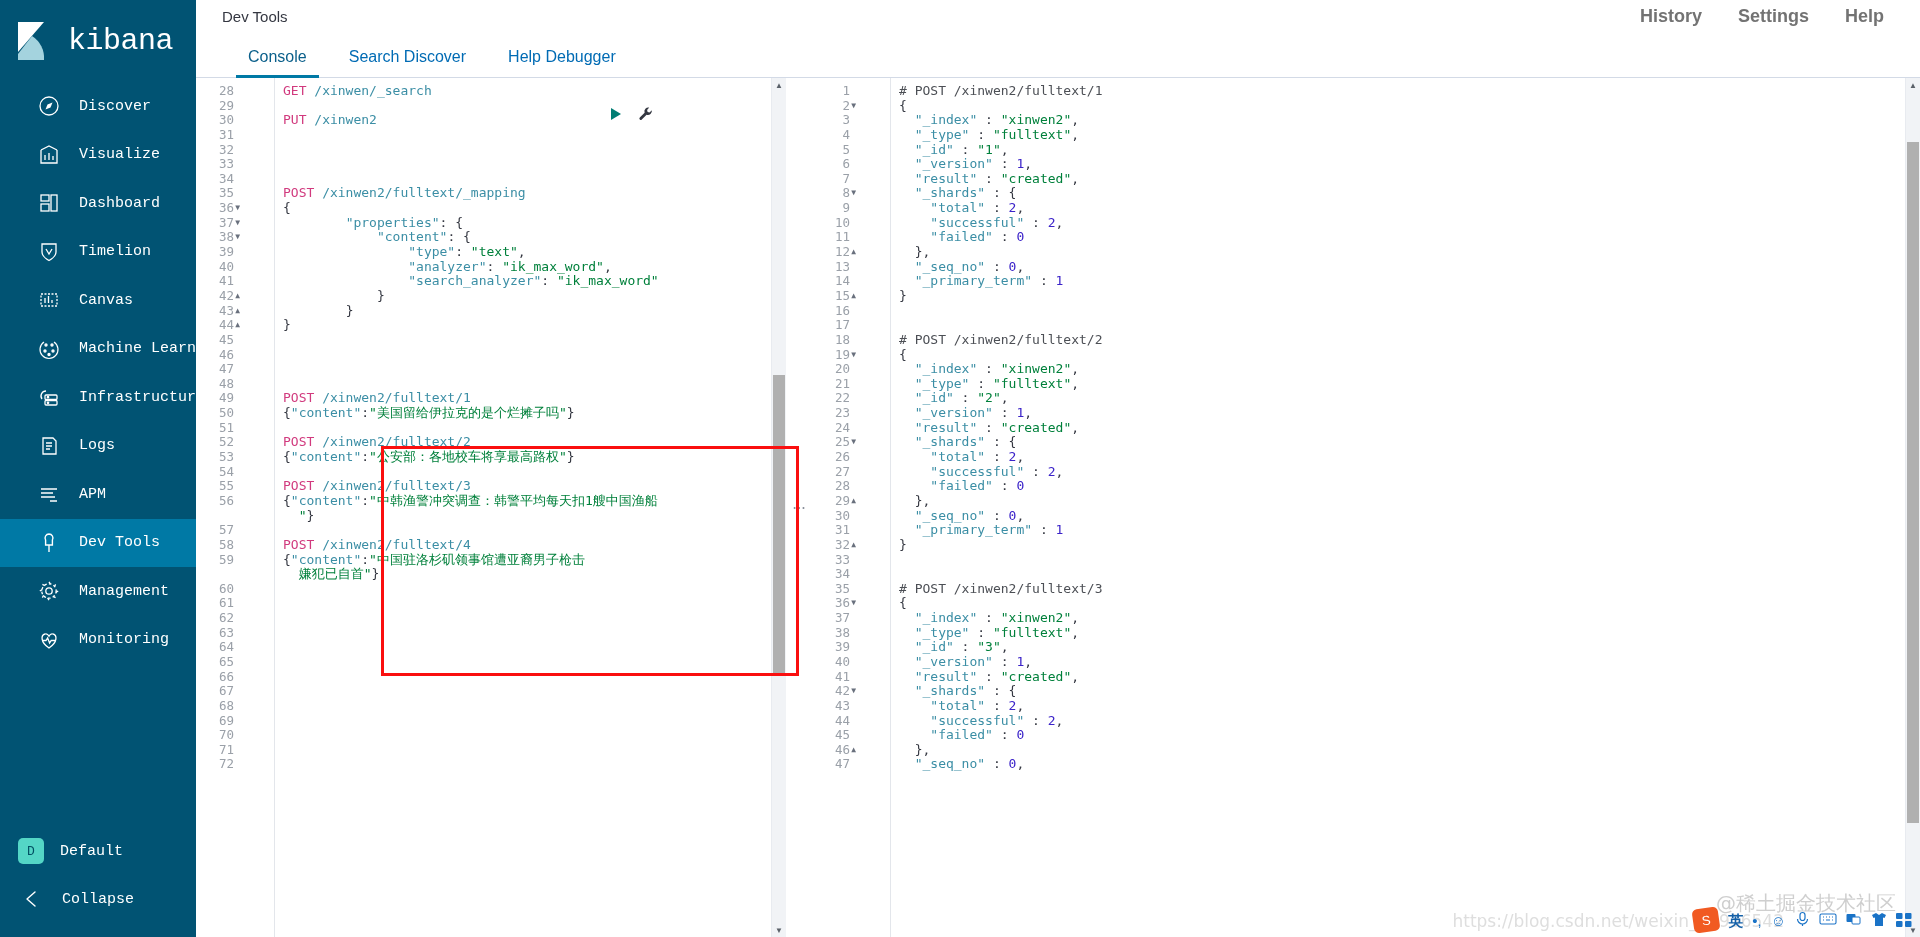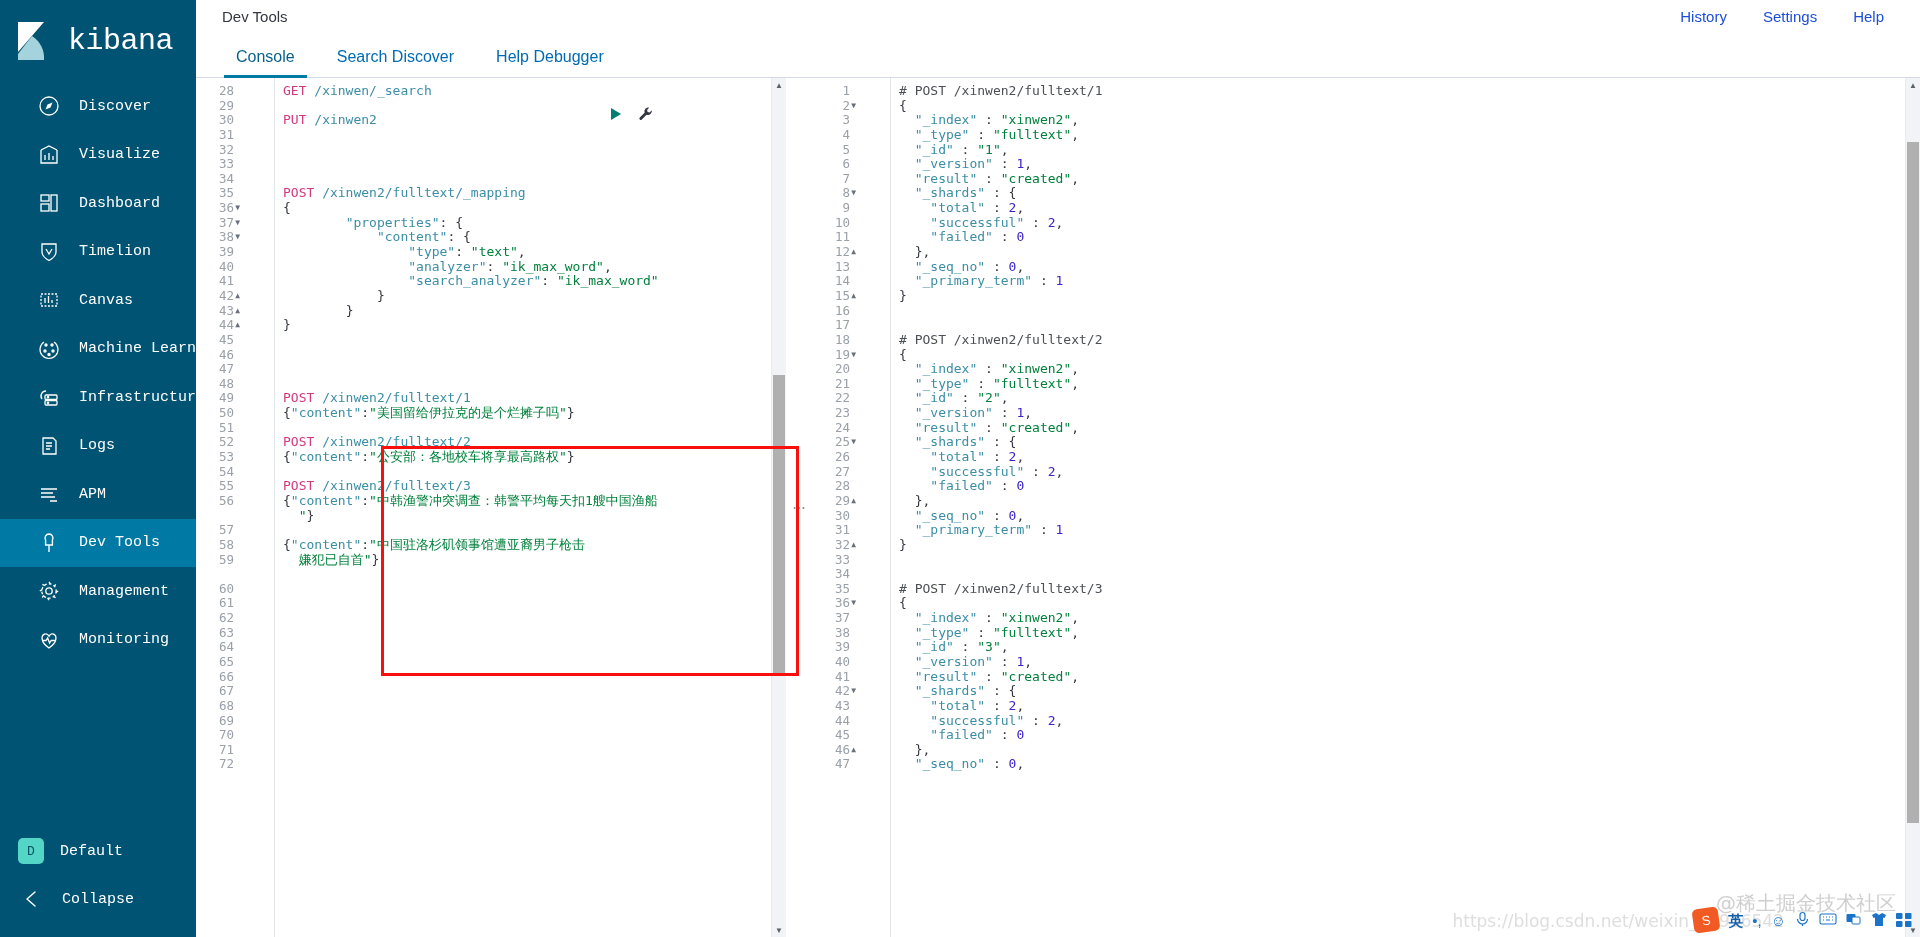--- a/index.html
+++ b/index.html
@@ -53,27 +53,27 @@
 
   #topbar {
     height: 33px; flex: 0 0 33px;
     display: flex; align-items: center;
     padding: 0 0 0 26px;
     background: #fff;
   }
   #topbar .app-title { font-size: 15px; color: #343741; }
   #topbar .right-links { margin-left: auto; display: flex; gap: 0; padding-right: 18px; }
   #topbar .right-links a {
-    font-size: 15px; color: #1d4ed8; text-decoration: none; padding: 0 18px; cursor: pointer;
+    font-size: 18px; color: #737373; text-decoration: none; padding: 0 18px; cursor: pointer; font-weight: bold;
   }
 
   #tabbar {
     height: 45px; flex: 0 0 45px;
     display: flex; align-items: flex-end;
-    padding-left: 28px;
+    padding-left: 40px;
     border-bottom: 1px solid #d3dae6;
     background: #fff;
   }
   .tab {
     font-size: 16px; color: #006bb4; padding: 0 12px 12px 12px; margin-right: 18px;
     cursor: pointer; position: relative; line-height: 1;
   }
   .tab.active { color: #0a5f8a; }
   .tab.active::after {
     content: ""; position: absolute; left: 0; right: 0; bottom: -1px; height: 3px; background: #0079a5;
@@ -380,21 +380,21 @@
               <div class="ln"><span>65</span></div>
               <div class="ln"><span>66</span></div>
               <div class="ln"><span>67</span></div>
               <div class="ln"><span>68</span></div>
               <div class="ln"><span>69</span></div>
               <div class="ln"><span>70</span></div>
               <div class="ln"><span>71</span></div>
               <div class="ln"><span>72</span></div>
             </div>
           <div class="code" id="editor-code"><div class="ln"><span class="tok-method">GET</span><span class="tok-plain"> </span><span class="tok-url">/xinwen/_search</span></div><div class="ln">&nbsp;</div><div class="ln"><span class="tok-method">PUT</span><span class="tok-plain"> </span><span class="tok-url">/xinwen2</span></div><div class="ln">&nbsp;</div><div class="ln">&nbsp;</div><div class="ln">&nbsp;</div><div class="ln">&nbsp;</div><div class="ln"><span class="tok-method">POST</span><span class="tok-plain"> </span><span class="tok-url">/xinwen2/fulltext/_mapping</span></div><div class="ln"><span class="tok-punct">{</span></div><div class="ln"><span class="tok-plain">        </span><span class="tok-key">"properties"</span><span class="tok-punct">: {</span></div><div class="ln"><span class="tok-plain">            </span><span class="tok-key">"content"</span><span class="tok-punct">: {</span></div><div class="ln"><span class="tok-plain">                </span><span class="tok-key">"type"</span><span class="tok-punct">: </span><span class="tok-str">"text"</span><span class="tok-punct">,</span></div><div class="ln"><span class="tok-plain">                </span><span class="tok-key">"analyzer"</span><span class="tok-punct">: </span><span class="tok-str">"ik_max_word"</span><span class="tok-punct">,</span></div><div class="ln"><span class="tok-plain">                </span><span class="tok-key">"search_analyzer"</span><span class="tok-punct">: </span><span class="tok-str">"ik_max_word"</span></div><div class="ln"><span class="tok-plain">            </span><span class="tok-punct">}</span></div><div class="ln"><span class="tok-plain">        </span><span class="tok-punct">}</span></div><div class="ln"><span class="tok-punct">}</span></div><div class="ln">&nbsp;</div><div class="ln">&nbsp;</div><div class="ln">&nbsp;</div><div class="ln">&nbsp;</div><div class="ln"><span class="tok-method">POST</span><span class="tok-plain"> </span><span class="tok-url">/xinwen2/fulltext/1</span></div><div class="ln"><span class="tok-punct">{</span><span class="tok-key">"content"</span><span class="tok-punct">:</span><span class="tok-str">"美国留给伊拉克的是个烂摊子吗"</span><span class="tok-punct">}</span></div><div class="ln">&nbsp;</div><div class="ln"><span class="tok-method">POST</span><span class="tok-plain"> </span><span class="tok-url">/xinwen2/fulltext/2</span></div><div class="ln"><span class="tok-punct">{</span><span class="tok-key">"content"</span><span class="tok-punct">:</span><span class="tok-str">"公安部：各地校车将享最高路权"</span><span class="tok-punct">}</span></div><div class="ln">&nbsp;</div><div class="ln"><span class="tok-method">POST</span><span class="tok-plain"> </span><span class="tok-url">/xinwen2/fulltext/3</span></div><div class="ln tall"><span class="tok-punct">{</span><span class="tok-key">"content"</span><span class="tok-punct">:</span><span class="tok-str">"中韩渔警冲突调查：韩警平均每天扣1艘中国渔船
-  "</span><span class="tok-punct">}</span></div><div class="ln">&nbsp;</div><div class="ln tall"><span class="tok-punct">{</span><span class="tok-key">"content"</span><span class="tok-punct">:</span><span class="tok-str">"中国驻洛杉矶领事馆遭亚裔男子枪击
+  "</span><span class="tok-punct">}</span></div><div class="ln">&nbsp;</div><div class="ln"><span class="tok-method">POST</span><span class="tok-plain"> </span><span class="tok-url">/xinwen2/fulltext/4</span></div><div class="ln tall"><span class="tok-punct">{</span><span class="tok-key">"content"</span><span class="tok-punct">:</span><span class="tok-str">"中国驻洛杉矶领事馆遭亚裔男子枪击
   嫌犯已自首"</span><span class="tok-punct">}</span></div><div class="ln">&nbsp;</div><div class="ln">&nbsp;</div><div class="ln">&nbsp;</div><div class="ln">&nbsp;</div><div class="ln">&nbsp;</div><div class="ln">&nbsp;</div><div class="ln">&nbsp;</div><div class="ln">&nbsp;</div><div class="ln">&nbsp;</div><div class="ln">&nbsp;</div><div class="ln">&nbsp;</div><div class="ln">&nbsp;</div><div class="ln">&nbsp;</div></div>
           <div id="req-actions">
             <span class="act">
               <svg width="16" height="16" viewBox="0 0 16 16">
                   <path d="M3 2 L13 8 L3 14 Z" fill="#017d73"></path>
                 </svg>
             </span>
             <span class="act">
               <svg width="16" height="16" viewBox="0 0 16 16">
                 <path d="M11.2 1.6a4 4 0 0 0-4.6 5.2L1.8 11.6a1.4 1.4 0 0 0 2 2l4.8-4.8a4 4 0 0 0 5.2-4.6l-2.3 2.3-1.9-.5-.5-1.9z" fill="#343741"></path>

